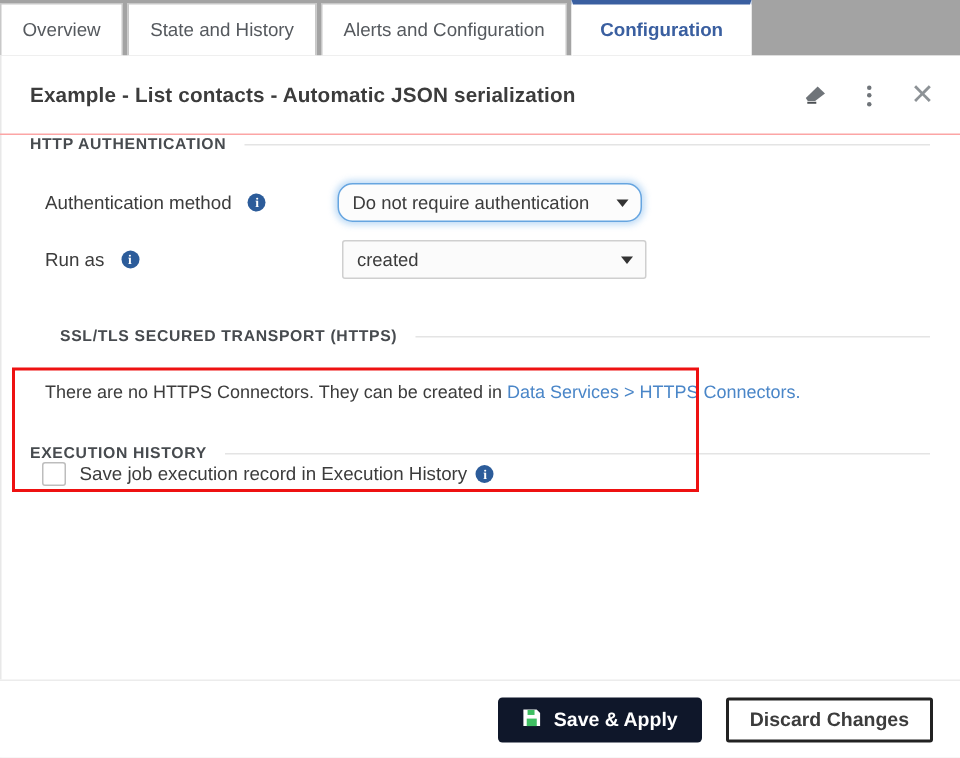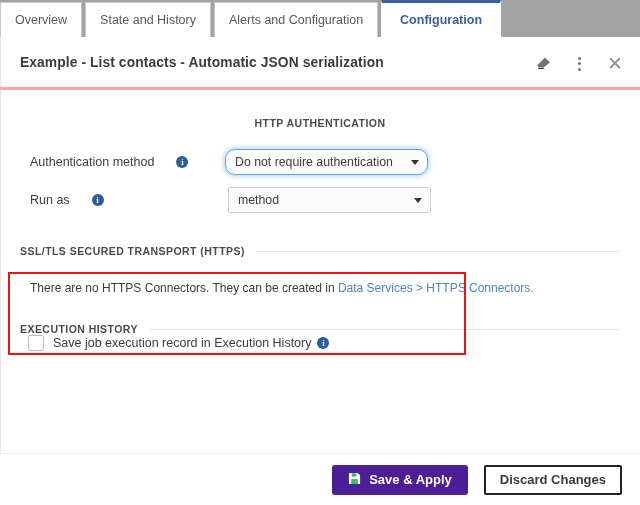--- a/index.html
+++ b/index.html
@@ -71,21 +71,21 @@
     width: 640px;
     height: 468px;
     background: #ffffff;
     box-sizing: border-box;
   }
 
   
   .panel-header {
     position: relative;
     height: 53px;
-    border-bottom: 3px solid #fca5a5;
+    border-bottom: 1px solid #fca5a5;
     display: flex;
     align-items: center;
     box-sizing: border-box;
   }
   .panel-title {
     margin-left: 20px;
     font-size: 13.8px;
     font-weight: bold;
     color: #3c3c3c;
     letter-spacing: 0.1px;
@@ -168,21 +168,21 @@
   .field-row {
     display: flex;
     align-items: center;
     padding-left: 30px;
   }
   .field-label {
     font-size: 12.5px;
     color: #3c3c3c;
     display: flex;
     align-items: center;
-    gap: 22px;
+    gap: 11px;
   }
 
   .info-icon {
     display: inline-flex;
     width: 12px;
     height: 12px;
     border-radius: 50%;
     background: #2c5c9a;
     color: #ffffff;
     font-size: 9px;
@@ -272,21 +272,21 @@
     border-top: 1px solid #ececec;
     box-sizing: border-box;
     display: flex;
     align-items: center;
     justify-content: flex-end;
     padding-right: 18px;
     gap: 16px;
     background: #ffffff;
   }
   .btn-save {
-    background: #4c1d95;
+    background: #0f172a;
     color: #ffffff;
     border: none;
     border-radius: 3px;
     height: 30px;
     padding: 0 16px;
     font-size: 13px;
     font-weight: bold;
     font-family: "Liberation Sans", sans-serif;
     display: flex;
     align-items: center;
@@ -355,21 +355,21 @@
 
         <div class="hdr-icon">
           <span class="close-x">✕</span>
         </div>
 
       </div>
     </div>
 
     <div class="panel-body">
 
-      <div class="section-head" style="margin-top:27px;flex-direction:column;">
+      <div class="section-head" style="">
         <div class="label">HTTP AUTHENTICATION</div>
         <div class="rule"></div>
       </div>
 
       <div class="redbox"></div>
 
       <div class="field-row" style="margin-top:20px;">
         <div class="field-label" style="width:195px;">
           <span>Authentication method</span>
           <i class="info-icon">i</i>
@@ -379,26 +379,26 @@
           <span class="caret"></span>
         </div>
       </div>
 
       <div class="field-row" style="margin-top:12px;">
         <div class="field-label" style="width:198px;">
           <span>Run as</span>
           <i class="info-icon">i</i>
         </div>
         <div class="select-box" style="width:203px;">
-          <span>method</span>
+          <span>created</span>
           <span class="caret"></span>
         </div>
       </div>
 
-      <div class="section-head" style="margin-top:32px;">
+      <div class="section-head" style="margin-top:32px;margin-left:20px;">
         <div class="label">SSL/TLS SECURED TRANSPORT (HTTPS)</div>
         <div class="rule"></div>
       </div>
 
       <div class="https-text" style="margin-top:24px;">
         <span>There are no HTTPS Connectors. They can be created in </span><a>Data Services &gt; HTTPS Connectors.</a>
       </div>
 
       <div class="section-head" style="margin-top:28px;">
         <div class="label">EXECUTION HISTORY</div>

